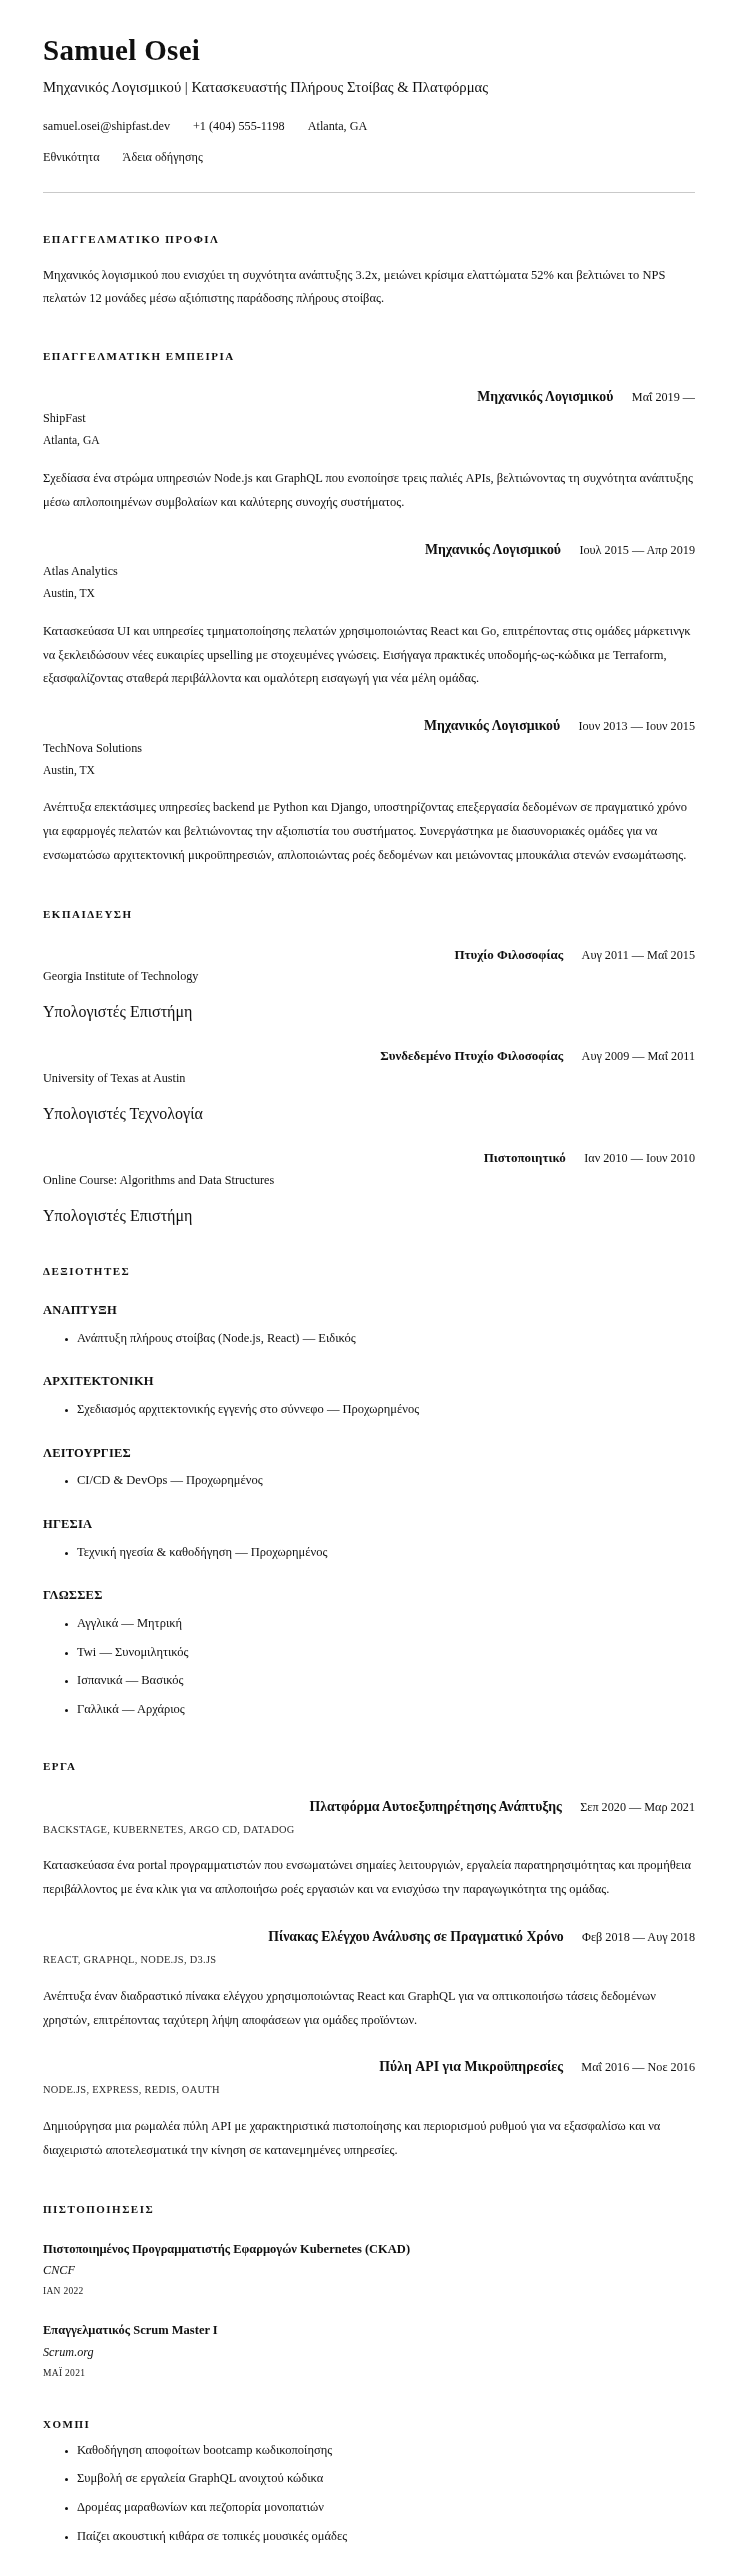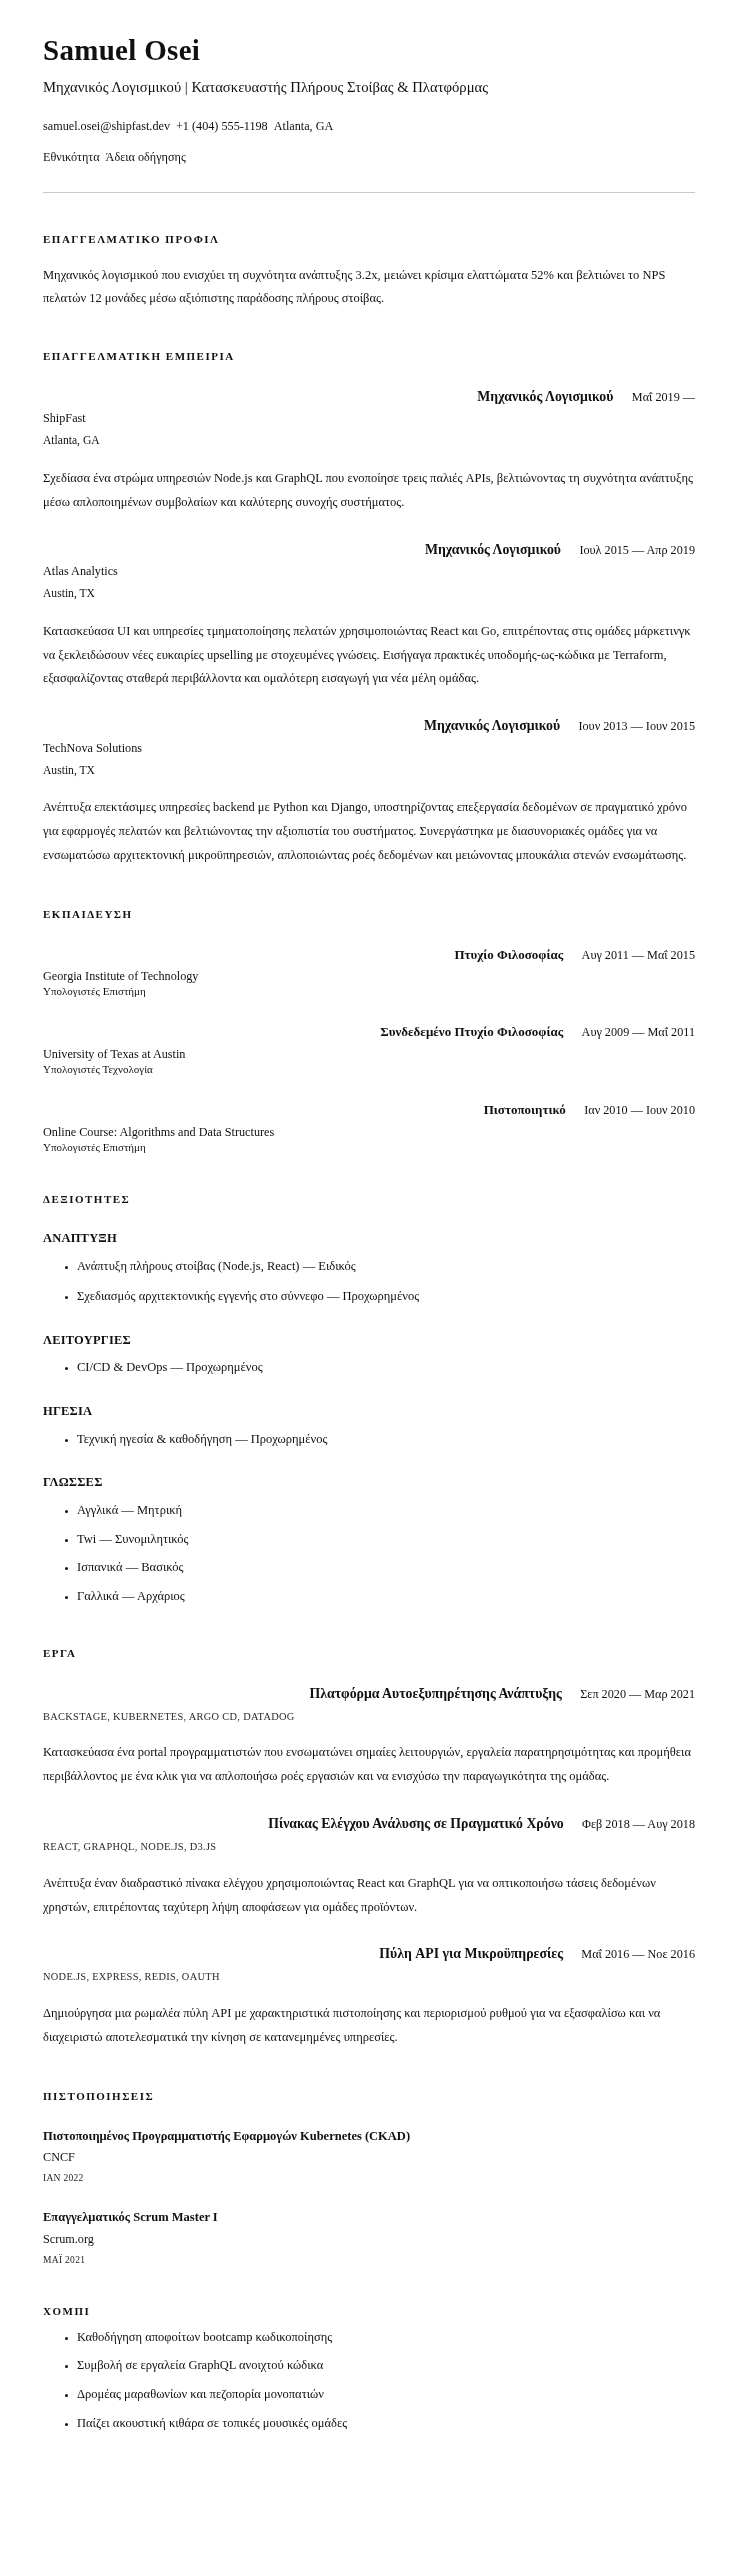--- a/index.html
+++ b/index.html
@@ -8,53 +8,53 @@
     min-height:2576px;
     font-family:"Liberation Serif", "DejaVu Serif", serif;
     color:#101010;
     -webkit-font-smoothing:antialiased;
   }
   .page{box-sizing:border-box;width:734px;padding:34px 39px 55px 43px;}
 
   
   .name{font-size:29px;font-weight:bold;line-height:1.12;margin:0 0 12.2px 0;letter-spacing:0.3px;}
   .headline{font-size:14.7px;margin:0 0 23px 0;}
-  .contact-row{display:flex;gap:6px;font-size:12.2px;margin:0 0 16.5px 0;flex-wrap:wrap;}
+  .contact-row{display:flex;gap:23px;font-size:12.2px;margin:0 0 16.5px 0;flex-wrap:wrap;}
   .contact-row span{white-space:nowrap;}
   hr.divider{border:none;border-top:1.2px solid #c9c9c9;margin:27px 0 0 0;}
 
   
   .sec-heading{font-size:11px;font-weight:bold;letter-spacing:1.5px;margin:40px 0 0 0;}
   .profile-text{font-size:12.5px;line-height:1.85;margin:18.4px 0 0 0;}
 
   
   .block{margin-top:27px;}
   .block-head{display:flex;justify-content:flex-end;align-items:baseline;margin-top:16px;}
   .block-title{font-size:13.8px;font-weight:bold;margin:0;}
   .block-date{font-size:12.2px;white-space:nowrap;margin-left:18.4px;}
   .company{font-size:12.2px;margin-top:6.7px;}
   .location{font-size:11.6px;margin-top:8px;}
   .desc{font-size:12.5px;line-height:1.9;margin:19.6px 0 6.1px 0;}
 
   .edu-degree{font-size:13px;font-weight:bold;margin:0;}
   .edu-school{font-size:12.2px;margin-top:6.7px;}
-  .edu-field{font-size:11px;margin-top:1px;}
+  .edu-field{font-size:16px;margin-top:19px;}
 
   
   .group-name{font-size:12.5px;font-weight:bold;margin:26px 0 0 0;letter-spacing:0.2px;}
   ul.bullets{margin:9.8px 0 0 0;padding:0 0 0 34px;}
   ul.bullets li{font-size:12.5px;line-height:1.65;margin-top:8px;}
   ul.bullets li::marker{font-size:.7em;}
 
   
   .tech-line{font-size:10.4px;letter-spacing:0.3px;margin-top:9.2px;color:#2a2a2a;}
 
   
   .cert-name{font-size:12.5px;font-weight:bold;margin:0;}
-  .cert-issuer{font-size:12.2px;margin-top:6.7px;}
+  .cert-issuer{font-size:12.2px;margin-top:6.7px;font-style:italic;}
   .cert-date{font-size:9.5px;letter-spacing:0.3px;margin-top:8px;color:#222;}
 </style>
 </head>
 <body>
 
 <div class="page">
 
   <header>
     <h1 class="name">Samuel Osei</h1>
     <div class="headline">Μηχανικός Λογισμικού | Κατασκευαστής Πλήρους Στοίβας &amp; Πλατφόρμας</div>
@@ -142,20 +142,21 @@
   </section>
 
   <section>
     <h2 class="sec-heading">ΔΕΞΙΟΤΗΤΕΣ</h2>
 
     <h3 class="group-name">ΑΝΑΠΤΥΞΗ</h3>
     <ul class="bullets">
       <li>Ανάπτυξη πλήρους στοίβας (Node.js, React) — Ειδικός</li>
     </ul>
 
+    <h3 class="group-name">ΑΡΧΙΤΕΚΤΟΝΙΚΗ</h3>
     <ul class="bullets">
       <li>Σχεδιασμός αρχιτεκτονικής εγγενής στο σύννεφο — Προχωρημένος</li>
     </ul>
 
     <h3 class="group-name">ΛΕΙΤΟΥΡΓΙΕΣ</h3>
     <ul class="bullets">
       <li>CI/CD &amp; DevOps — Προχωρημένος</li>
     </ul>
 
     <h3 class="group-name">ΗΓΕΣΙΑ</h3>

